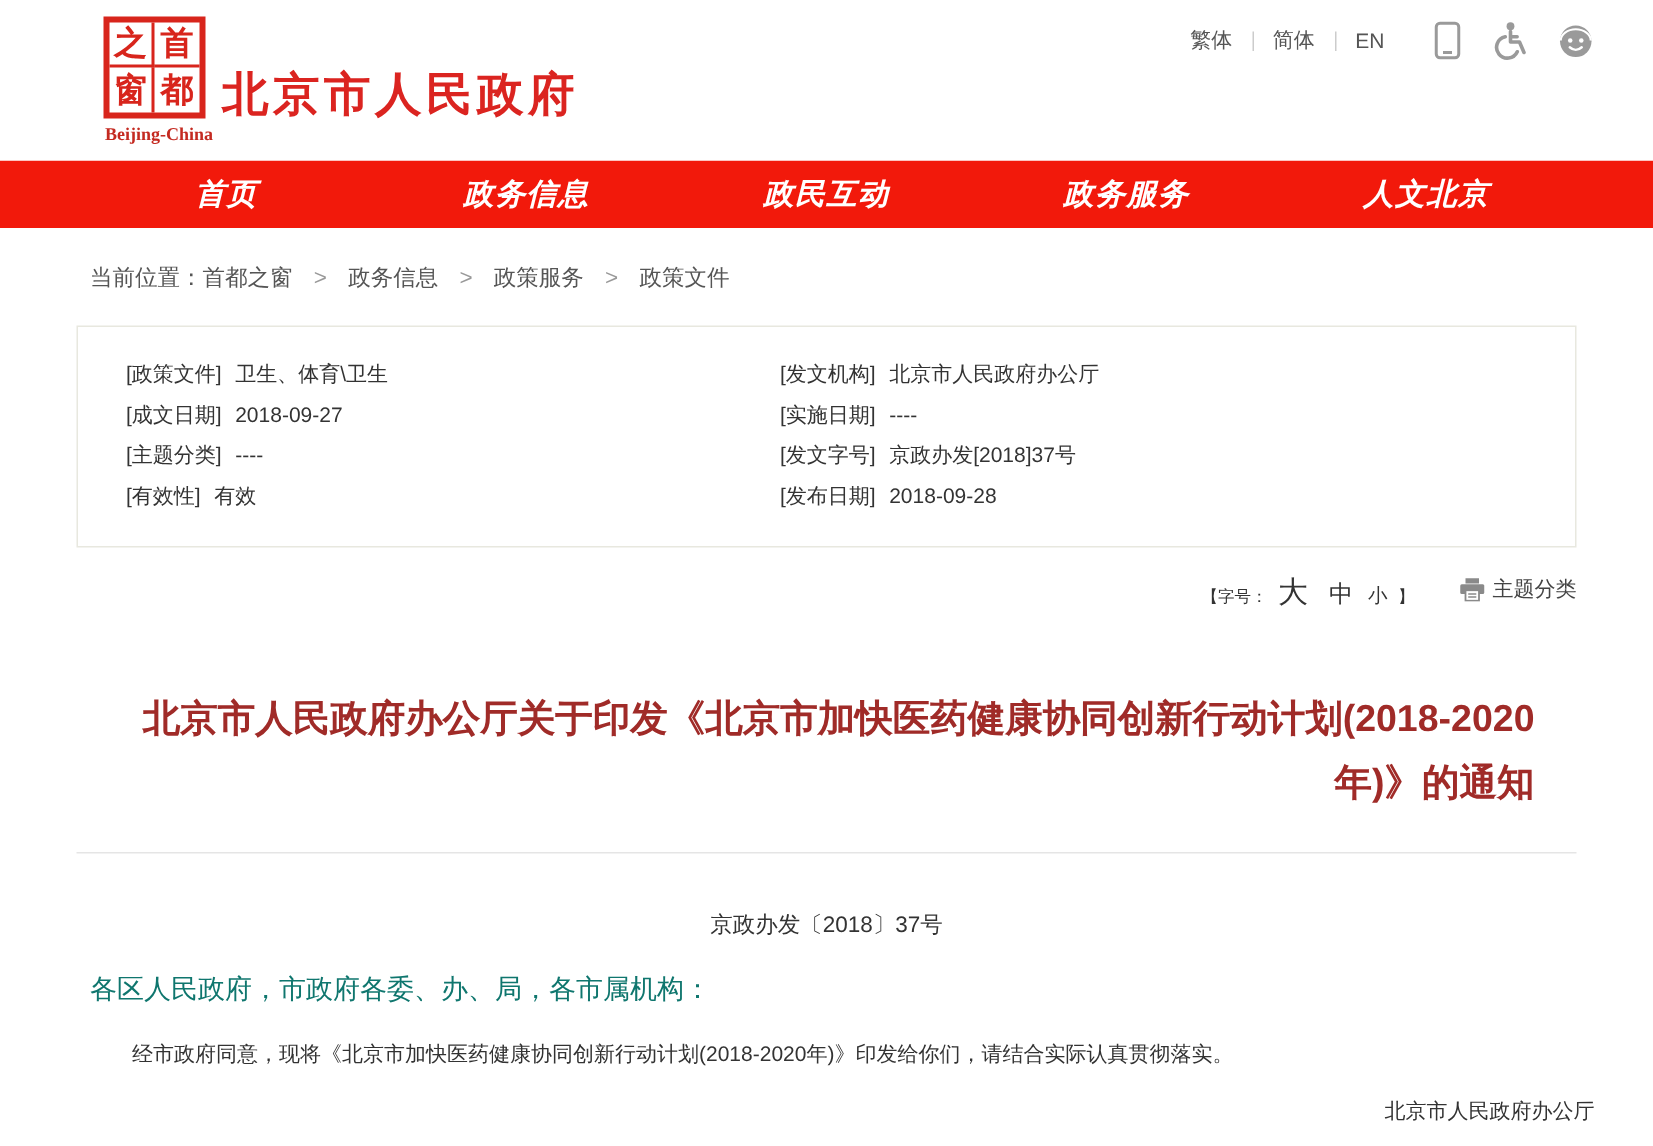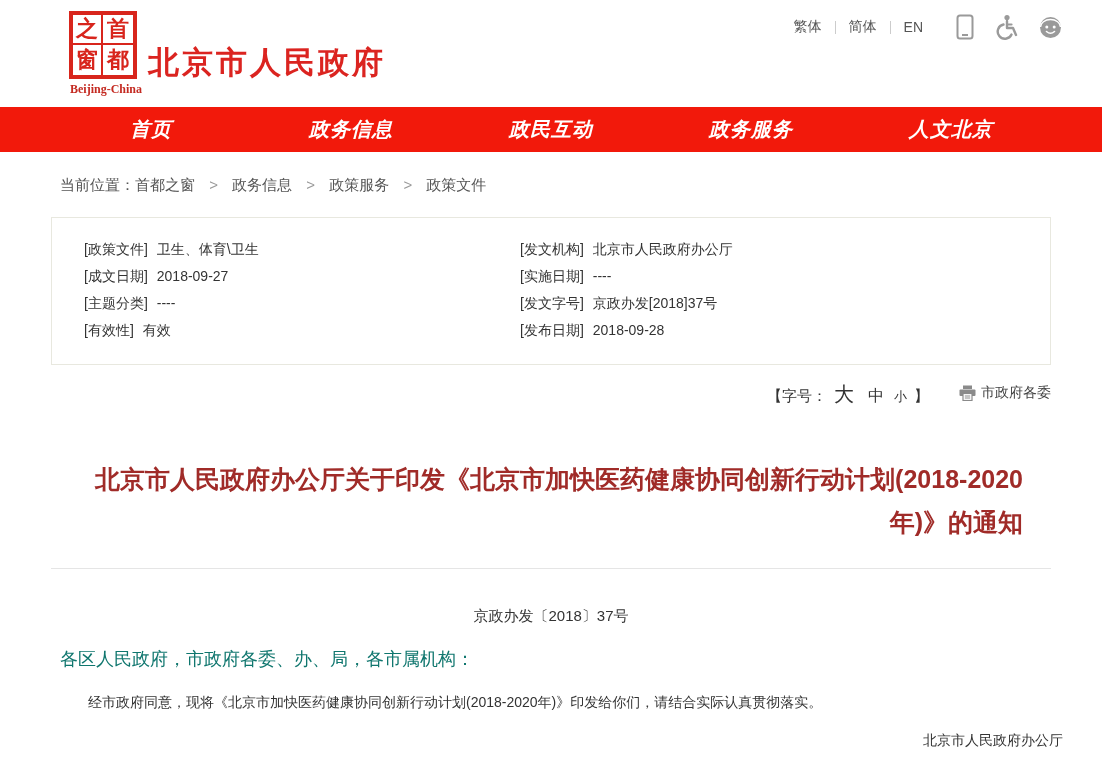--- a/index.html
+++ b/index.html
@@ -61,21 +61,21 @@
   }
   .meta-col-left { width:468px; padding-left:32px; }
   .meta-col-right { flex:1; }
   .meta-row { display:flex; font-size:14px; color:#333; line-height:27px; }
   .meta-label { margin-right:9px; white-space:nowrap; }
   
   .toolbar {
     width:1000px; margin:16px auto 0; display:flex; justify-content:flex-end;
     align-items:baseline; color:#333;
   }
-  .fs-prefix,.fs-suffix { font-size:15px; }
+  .fs-prefix,.fs-suffix { font-size:11px; }
   .fs-large { font-size:20px; margin:0 7px; cursor:pointer; }
   .fs-medium { font-size:16px; margin:0 7px; cursor:pointer; }
   .fs-small { font-size:13px; margin:0 7px 0 3px; cursor:pointer; }
   .print-btn { margin-left:30px; display:flex; align-items:center; gap:5px; font-size:14px; color:#444; cursor:pointer; }
   
   .doc-title {
     width:944px; margin:50px auto 0; text-align:right; font-size:25px;
     font-weight:bold; color:#A02B28; line-height:43px; word-break:break-all;
   }
   .divider { width:1000px; margin:24px auto 0; border-top:1px solid #e5e5e5; }
@@ -205,21 +205,21 @@
   <span class="fs-small">小</span>
   <span class="fs-suffix">】</span>
   <span class="print-btn">
     <svg width="17" height="16" viewBox="0 0 17 16">
       <rect x="4" y="0.5" width="9" height="3.5" fill="#8a8a8a"></rect>
       <rect x="0.5" y="4.5" width="16" height="6.5" rx="1" fill="#8a8a8a"></rect>
       <rect x="4" y="8.5" width="9" height="7" fill="#fff" stroke="#8a8a8a" stroke-width="1.2"></rect>
       <line x1="5.8" y1="11" x2="11.2" y2="11" stroke="#8a8a8a" stroke-width="1"></line>
       <line x1="5.8" y1="13" x2="11.2" y2="13" stroke="#8a8a8a" stroke-width="1"></line>
     </svg>
-    <span>市政府各委</span>
+    <span>主题分类</span>
   </span>
 </div>
 
 <div class="doc-title">北京市人民政府办公厅关于印发《北京市加快医药健康协同创新行动计划(2018-2020年)》的通知</div>
 
 <div class="divider"></div>
 
 <div class="doc-number">京政办发〔2018〕37号</div>
 <div class="salutation">各区人民政府，市政府各委、办、局，各市属机构：</div>
 <div class="paragraph">经市政府同意，现将《北京市加快医药健康协同创新行动计划(2018-2020年)》印发给你们，请结合实际认真贯彻落实。</div>

